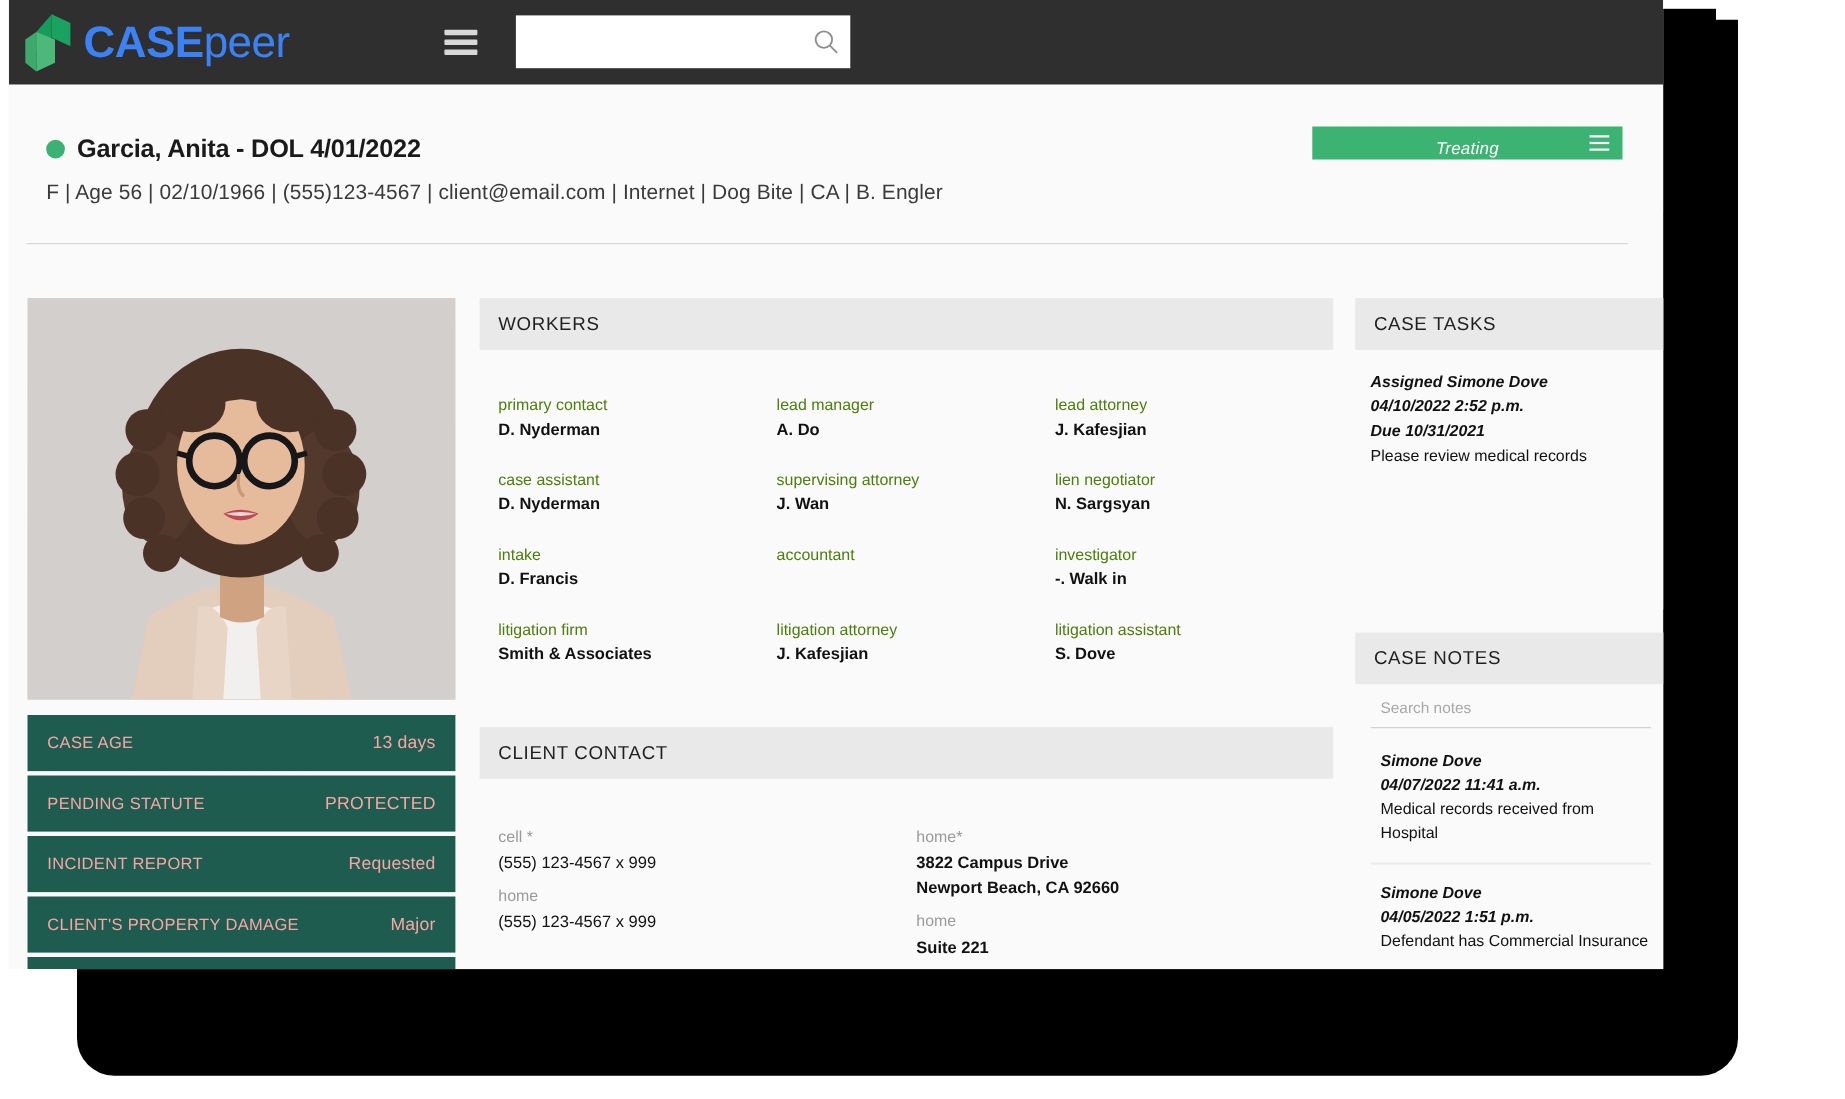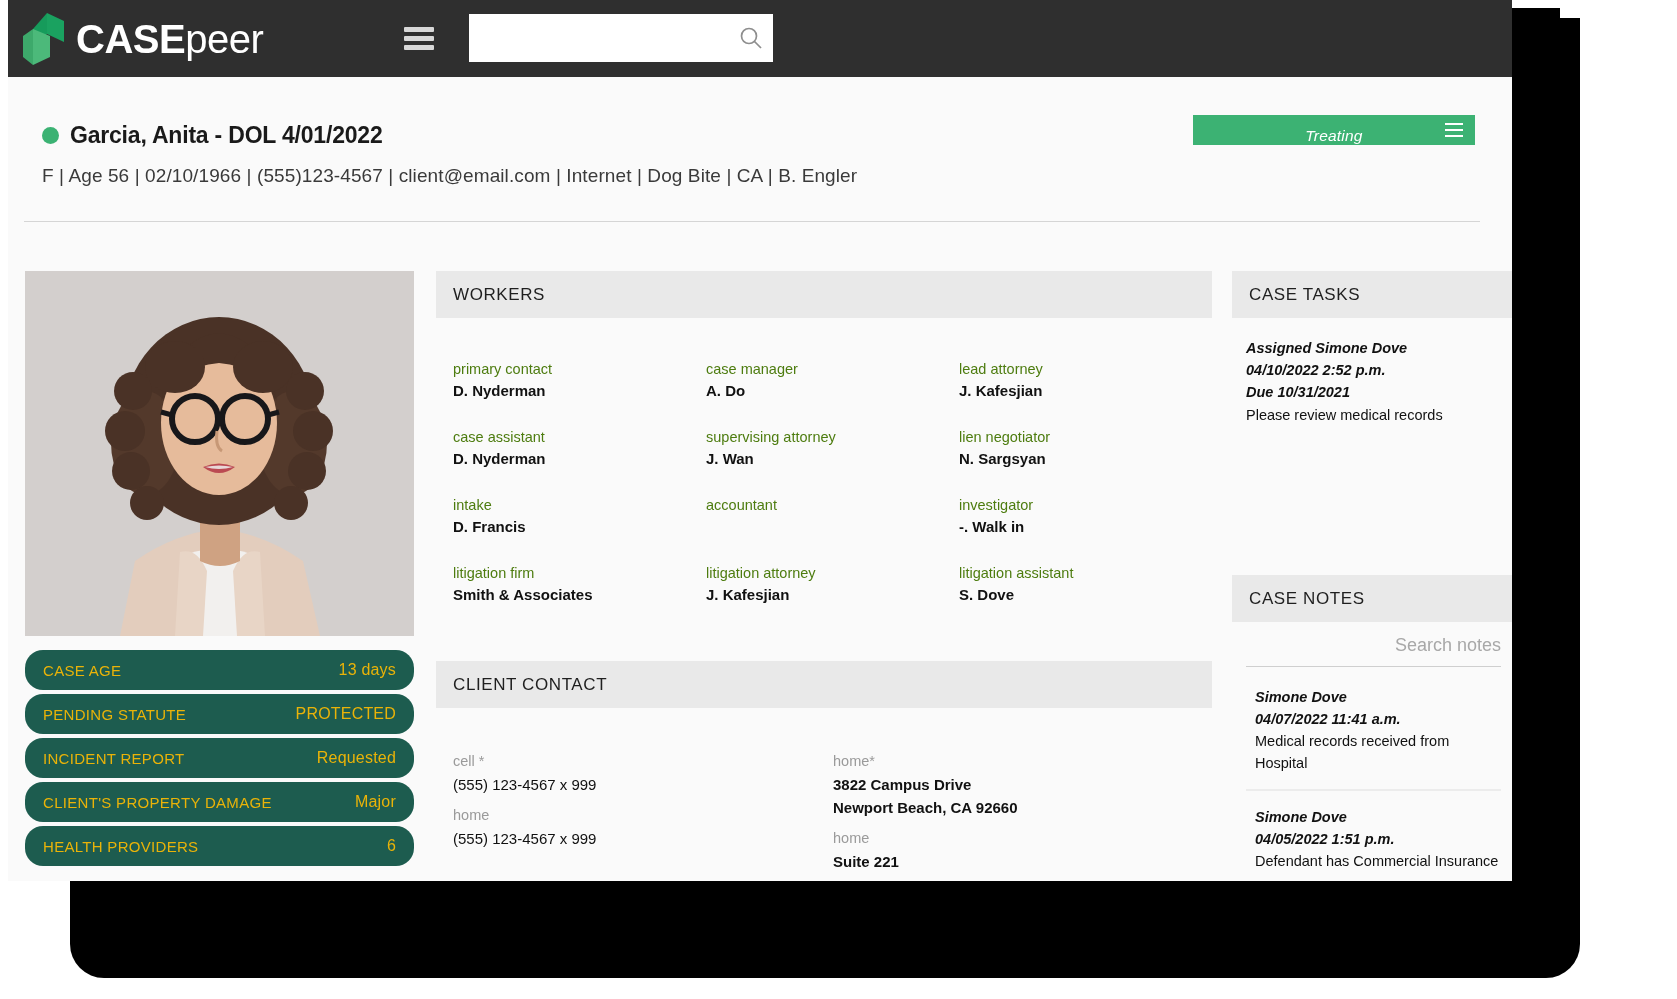--- a/index.html
+++ b/index.html
@@ -39,21 +39,21 @@
     position: absolute; left: 0; top: 0;
     width: 1504px; height: 77px;
     background: #2f2f2f;
   }
   .logo-wrap {
     position: absolute; left: 12px; top: 12px;
     display: flex; align-items: center; gap: 10px;
   }
   .logo-mark { width: 46px; height: 54px; display: block; }
   .logo-text {
-    color: #ffffff; font-size: 40px; font-weight: 700;
+    color: #3b82f6; font-size: 40px; font-weight: 700;
     letter-spacing: -0.5px; line-height: 54px;
     font-family: "Liberation Sans", sans-serif;
   }
   .logo-text .lt-light { font-weight: 400; }
 
   .nav-hamburger {
     position: absolute; left: 396px; top: 23px;
     width: 30px; height: 30px;
     display: flex; flex-direction: column; justify-content: center; gap: 4px;
     cursor: pointer;
@@ -115,23 +115,23 @@
   .col-left { position: absolute; left: 17px; top: 49px; width: 389px; }
   .client-photo {
     width: 389px; height: 365px;
     background: linear-gradient(160deg,#d6d2d0 0%,#cfcac7 45%,#c8c3bf 100%);
     position: relative; overflow: hidden;
   }
   .photo-svg { position: absolute; inset: 0; width: 100%; height: 100%; display: block; }
 
   .stat-list { margin-top: 14px; }
   .stat-row {
-    height: 40px; background: #1d5c4f; margin-bottom: 4px;
+    height: 51px; background: #1d5c4f; margin-bottom: 4px;
     display: flex; align-items: center; justify-content: space-between;
-    padding: 0 18px; color: #eab308; border-radius: 18px;
+    padding: 0 18px; color: #fca5a5;
   }
   .stat-label { font-size: 15px; letter-spacing: 0.3px; }
   .stat-value { font-size: 16px; letter-spacing: 0.2px; }
 
   
   .panel { background: #fafafa; }
   .panel-head {
     background: #e9e9e9; height: 47px; display: flex; align-items: center;
     padding: 0 17px;
   }
@@ -162,23 +162,23 @@
   .task-item { margin-bottom: 14px; }
   .task-line {
     font-size: 14.5px; font-weight: 700; font-style: italic; color: #111111; line-height: 22px;
   }
   .task-body-text { font-size: 14.5px; color: #111111; line-height: 22px; margin-top: 1px; }
 
   .notes-panel { margin-top: 21px; }
   .notes-body { padding: 13px 14px 10px 14px; }
   .notes-search {
     width: 100%; border: 0; border-bottom: 1px solid #cfcfcf; outline: none;
-    background: transparent; font-size: 18px; color: #555;
+    background: transparent; font-size: 14px; color: #555;
     font-family: "Liberation Sans", sans-serif;
-    padding: 0 0 10px 9px; margin-bottom: 19px; text-align: right;
+    padding: 0 0 10px 9px; margin-bottom: 19px;
   }
   .notes-search::placeholder { color: #a8a8a8; }
   .note-item { padding: 0 0 15px 9px; border-bottom: 2px solid #ececec; margin-bottom: 15px; }
   .note-item:last-child { border-bottom: 0; }
   .note-line { font-size: 14.5px; font-weight: 700; font-style: italic; color: #111111; line-height: 22px; }
   .note-text { font-size: 14.5px; color: #111111; line-height: 22px; }
 </style>
 </head>
 <body>
 
@@ -314,21 +314,21 @@
             <span class="panel-title">WORKERS</span>
           </div>
           <div class="workers-body">
             <div class="field-grid">
 
               <div class="field">
                 <div class="field-label">primary contact</div>
                 <div class="field-value">D. Nyderman</div>
               </div>
               <div class="field">
-                <div class="field-label">case manager</div>
+                <div class="field-label">lead manager</div>
                 <div class="field-value">A. Do</div>
               </div>
               <div class="field">
                 <div class="field-label">lead attorney</div>
                 <div class="field-value">J. Kafesjian</div>
               </div>
 
               <div class="field">
                 <div class="field-label">case assistant</div>
                 <div class="field-value">D. Nyderman</div>

